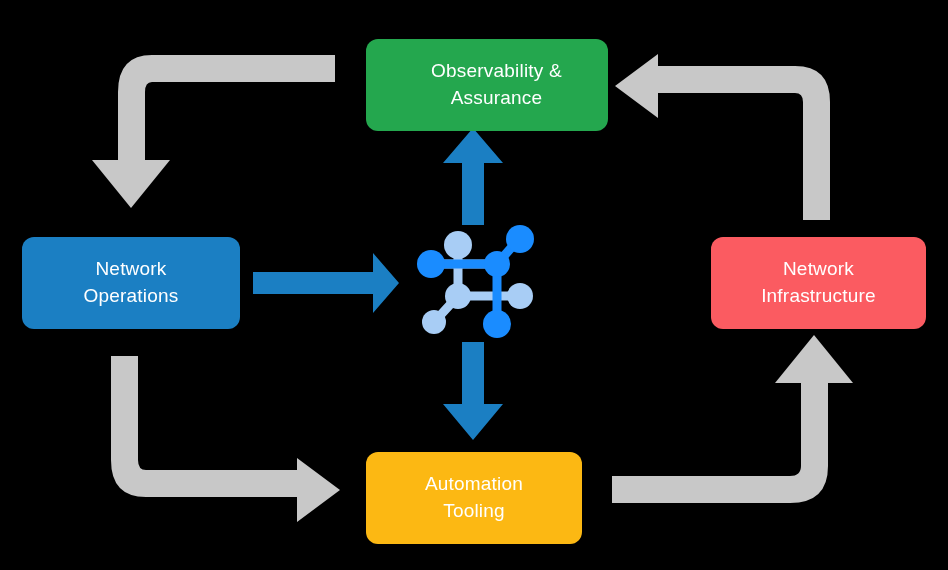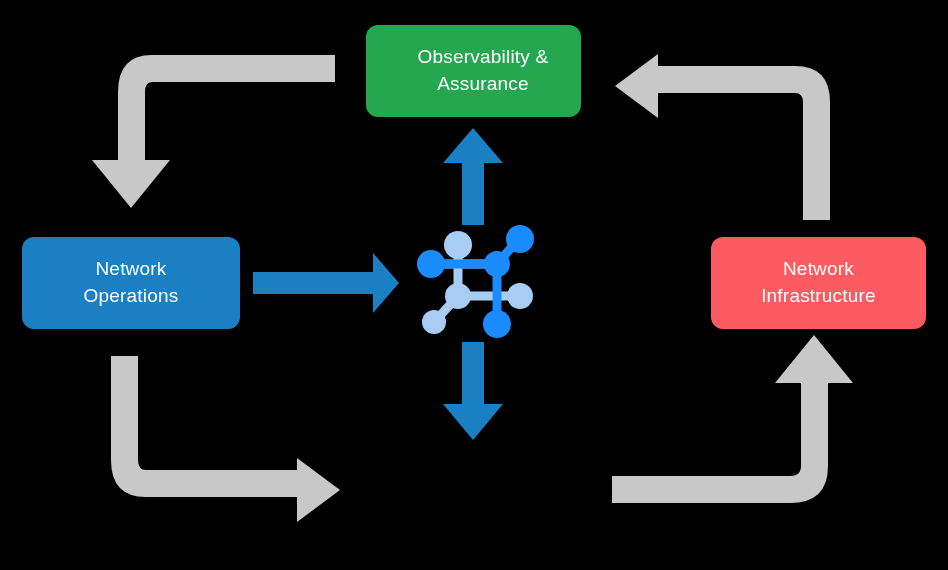--- a/index.html
+++ b/index.html
@@ -34,22 +34,22 @@
     padding: 6px 10px;
     z-index: 5;
   }
   .node-label {
     display: block;
     white-space: pre-line;
   }
 
   #box-observability {
     left: 366px;
-    top: 25px;
-    width: 215px;
+    top: 39px;
+    width: 242px;
     height: 92px;
     padding-left: 29px;
   }
   #box-network-operations {
     left: 22px;
     top: 237px;
     width: 218px;
     height: 92px;
   }
   #box-network-infrastructure {
@@ -139,14 +139,18 @@
   <div class="node-box" id="box-network-operations" style="background:#1b7fc3;">
     <span class="node-label">Network
 Operations</span>
   </div>
 
   <div class="node-box" id="box-network-infrastructure" style="background:#fb5b61;">
     <span class="node-label">Network
 Infrastructure</span>
   </div>
 
+  <div class="node-box" id="box-automation-tooling" style="background:#fcb813;">
+    <span class="node-label">Automation
+Tooling</span>
+  </div>
 
 </div>
 
 </body></html>

